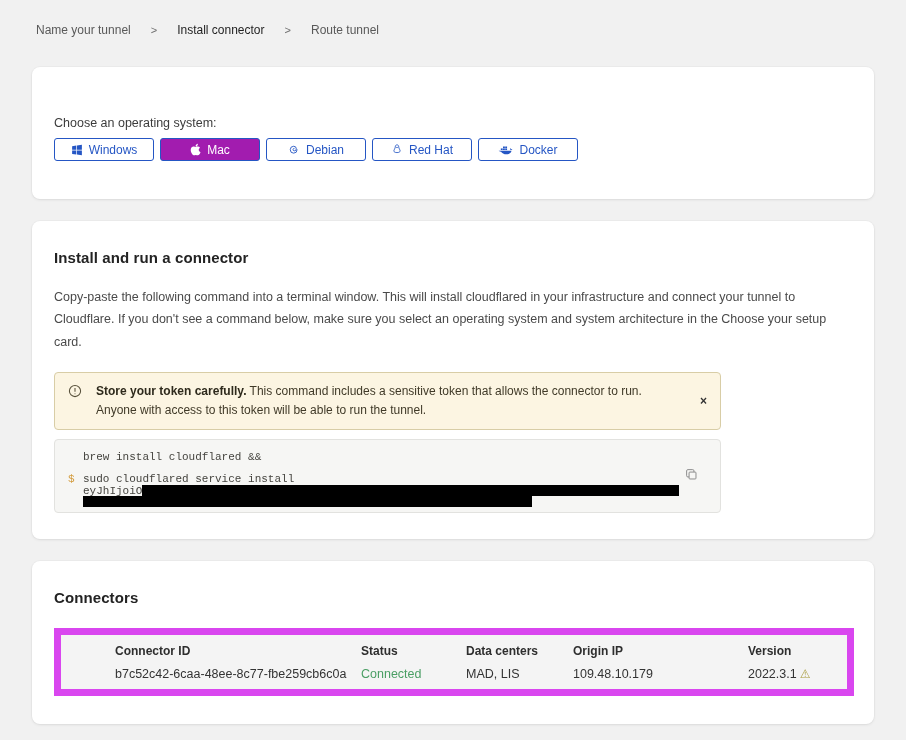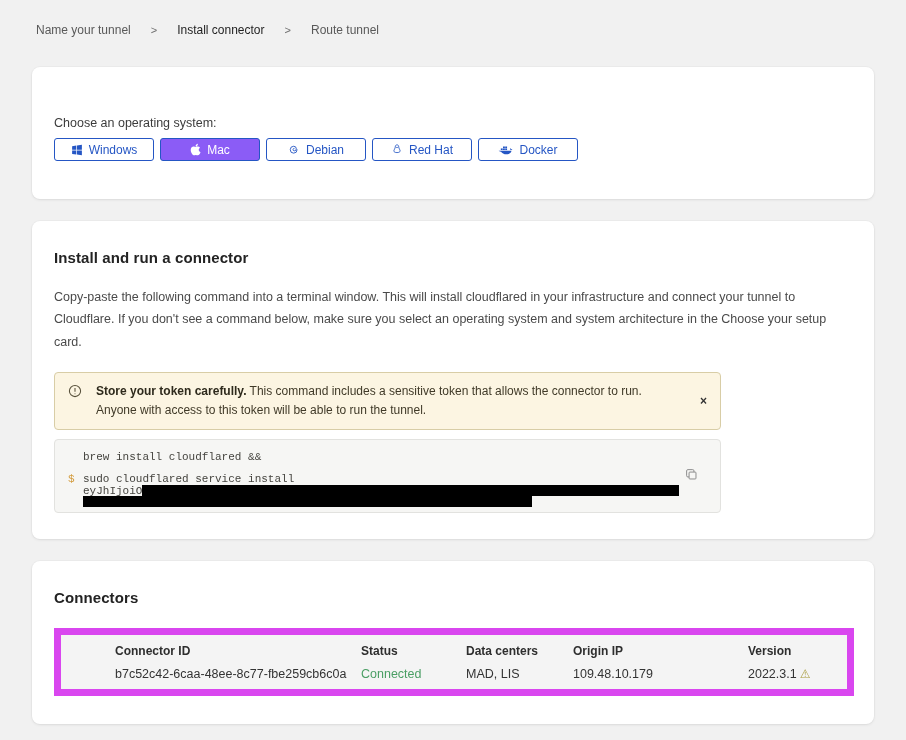--- a/index.html
+++ b/index.html
@@ -42,21 +42,21 @@
     width: 100px; height: 23px;
     border: 1px solid #2556c4;
     border-radius: 3px;
     background: #fff;
     color: #2556c4;
     font-size: 12px;
     font-family: "Liberation Sans", sans-serif;
     display: flex; align-items: center; justify-content: center; gap: 6px;
     cursor: pointer;
   }
-  .os-btn.selected { background: #8b5cf6; color: #ffffff; }
+  .os-btn.selected { background: #a21caf; color: #ffffff; }
   .os-btn svg { flex: 0 0 auto; }
 
   
   .desc { font-size: 12.5px; color: #4a4a4a; line-height: 1.78; margin-top: 20px; }
 
   .warn-banner {
     margin-top: 19px;
     width: 667px;
     background: #fcf5e2;
     border: 1px solid #d8cda6;

